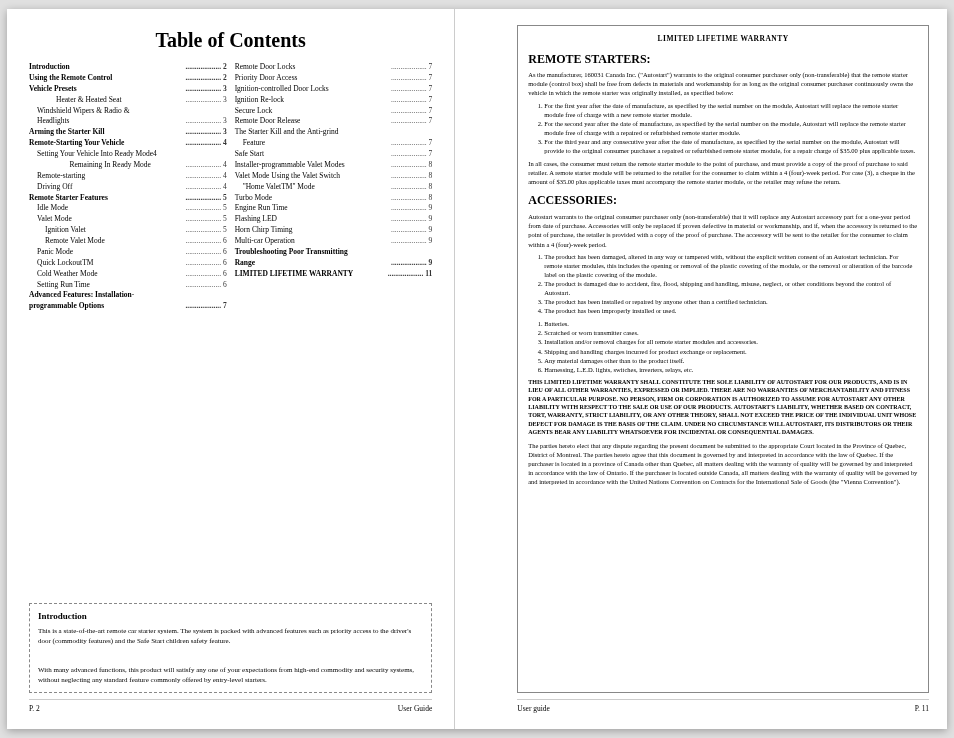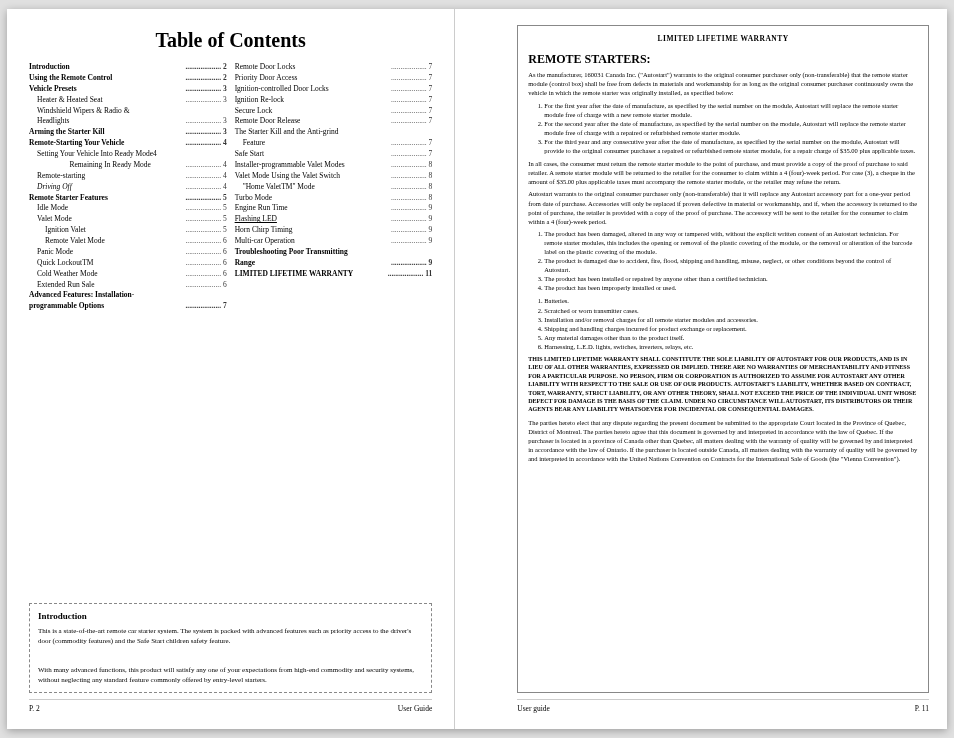--- a/index.html
+++ b/index.html
@@ -159,21 +159,21 @@
           </div>
           <div class="toc-entry">
             <span class="toc-label" style="padding-left: 0px; font-weight: bold;">Using the Remote Control</span>
             <span class="toc-dots" style="font-weight: bold;">................... 2</span>
           </div>
           <div class="toc-entry">
             <span class="toc-label" style="padding-left: 0px; font-weight: bold;">Vehicle Presets</span>
             <span class="toc-dots" style="font-weight: bold;">................... 3</span>
           </div>
           <div class="toc-entry">
-            <span class="toc-label" style="padding-left: 8px;">Heater &amp; Heated Seat</span>
+            <span class="toc-label" style="padding-left: 8px; margin-left: 19px;">Heater &amp; Heated Seat</span>
             <span class="toc-dots">................... 3</span>
           </div>
           <div class="toc-entry">
             <span class="toc-label" style="padding-left: 8px;">Windshield Wipers &amp; Radio &amp;</span>
           </div>
           <div class="toc-entry">
             <span class="toc-label" style="padding-left: 8px;">Headlights</span>
             <span class="toc-dots">................... 3</span>
           </div>
           <div class="toc-entry">
@@ -189,21 +189,21 @@
           </div>
           <div class="toc-entry">
             <span class="toc-label" style="padding-left: 8px; text-align: center;">Remaining In Ready Mode</span>
             <span class="toc-dots">................... 4</span>
           </div>
           <div class="toc-entry">
             <span class="toc-label" style="padding-left: 8px;">Remote-starting</span>
             <span class="toc-dots">................... 4</span>
           </div>
           <div class="toc-entry">
-            <span class="toc-label" style="padding-left: 8px; font-style: italic;">Driving Off</span>
+            <span class="toc-label" style="padding-left: 8px;">Driving Off</span>
             <span class="toc-dots">................... 4</span>
           </div>
           <div class="toc-entry">
             <span class="toc-label" style="padding-left: 0px; font-weight: bold;">Remote Starter Features</span>
             <span class="toc-dots" style="font-weight: bold;">................... 5</span>
           </div>
           <div class="toc-entry">
             <span class="toc-label" style="padding-left: 8px;">Idle Mode</span>
             <span class="toc-dots">................... 5</span>
           </div>
@@ -225,21 +225,21 @@
           </div>
           <div class="toc-entry">
             <span class="toc-label" style="padding-left: 8px;">Quick LockoutTM</span>
             <span class="toc-dots">................... 6</span>
           </div>
           <div class="toc-entry">
             <span class="toc-label" style="padding-left: 8px;">Cold Weather Mode</span>
             <span class="toc-dots">................... 6</span>
           </div>
           <div class="toc-entry">
-            <span class="toc-label" style="padding-left: 8px;">Extended Run Sale</span>
+            <span class="toc-label" style="padding-left: 8px;">Setting Run Time</span>
             <span class="toc-dots">................... 6</span>
           </div>
           <div class="toc-entry">
             <span class="toc-label" style="padding-left: 0px; font-weight: bold;">Advanced Features: Installation-</span>
           </div>
           <div class="toc-entry">
             <span class="toc-label" style="padding-left: 0px; font-weight: bold;">programmable Options</span>
             <span class="toc-dots" style="font-weight: bold;">................... 7</span>
           </div>
         </div>
@@ -294,21 +294,21 @@
           </div>
           <div class="toc-entry">
             <span class="toc-label" style="padding-left: 0px;">Turbo Mode</span>
             <span class="toc-dots">................... 8</span>
           </div>
           <div class="toc-entry">
             <span class="toc-label" style="padding-left: 0px;">Engine Run Time</span>
             <span class="toc-dots">................... 9</span>
           </div>
           <div class="toc-entry">
-            <span class="toc-label" style="padding-left: 0px; text-decoration: underline;">Flashing LED</span>
+            <span class="toc-label" style="padding-left: 0px;">Flashing LED</span>
             <span class="toc-dots">................... 9</span>
           </div>
           <div class="toc-entry">
             <span class="toc-label" style="padding-left: 0px;">Horn Chirp Timing</span>
             <span class="toc-dots">................... 9</span>
           </div>
           <div class="toc-entry">
             <span class="toc-label" style="padding-left: 0px;">Multi-car Operation</span>
             <span class="toc-dots">................... 9</span>
           </div>
@@ -344,20 +344,21 @@
 
       <div class="warranty-section-title">REMOTE STARTERS:</div>
       <div class="warranty-text" id="w-s1-intro">As the manufacturer, 160031 Canada Inc. ("Autostart") warrants to the original consumer purchaser only (non-transferable) that the remote starter module (control box) shall be free from defects in materials and workmanship for as long as the original consumer purchaser continuously owns the vehicle in which the remote starter was originally installed, as specified below:</div>
       <ol class="warranty-list" id="w-s1-list">
           <li>For the first year after the date of manufacture, as specified by the serial number on the module, Autostart will replace the remote starter module free of charge with a new remote starter module.</li>
           <li>For the second year after the date of manufacture, as specified by the serial number on the module, Autostart will replace the remote starter module free of charge with a repaired or refurbished remote starter module.</li>
           <li>For the third year and any consecutive year after the date of manufacture, as specified by the serial number on the module, Autostart will provide to the original consumer purchaser a repaired or refurbished remote starter module, for a repair charge of $35.00 plus applicable taxes.</li>
         </ol>
       <div class="warranty-text" id="w-s1-close">In all cases, the consumer must return the remote starter module to the point of purchase, and must provide a copy of the proof of purchase to said retailer. A remote starter module will be returned to the retailer for the consumer to claim within a 4 (four)-week period. For case (3), a cheque in the amount of $35.00 plus applicable taxes must accompany the remote starter module, or the retailer may refuse the return.</div>
 
+      <div class="warranty-section-title">ACCESSORIES:</div>
       <div class="warranty-text" id="w-s2-text">Autostart warrants to the original consumer purchaser only (non-transferable) that it will replace any Autostart accessory part for a one-year period from date of purchase. Accessories will only be replaced if proven defective in material or workmanship, and if, when the accessory is returned to the point of purchase, the retailer is provided with a copy of the proof of purchase. The accessory will be sent to the retailer for the consumer to claim within a 4 (four)-week period.</div>
 
       <ol class="warranty-list" id="w-s3-list">
           <li>The product has been damaged, altered in any way or tampered with, without the explicit written consent of an Autostart technician. For remote starter modules, this includes the opening or removal of the plastic covering of the module, or the removal or alteration of the barcode label on the plastic covering of the module.</li>
           <li>The product is damaged due to accident, fire, flood, shipping and handling, misuse, neglect, or other conditions beyond the control of Autostart.</li>
           <li>The product has been installed or repaired by anyone other than a certified technician.</li>
           <li>The product has been improperly installed or used.</li>
         </ol>
 
       <ol class="warranty-list" id="w-s4-list">

